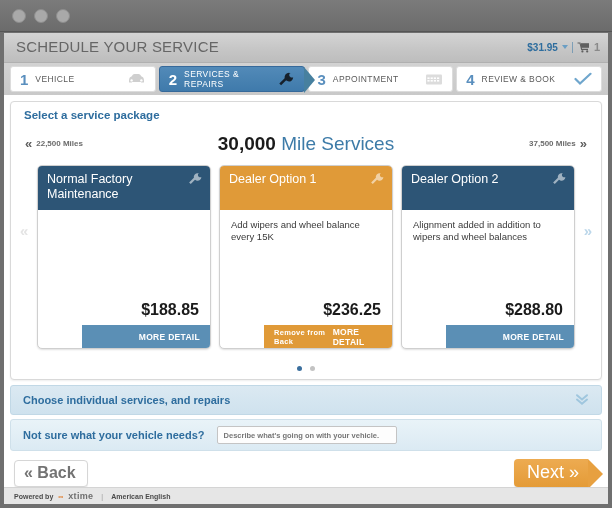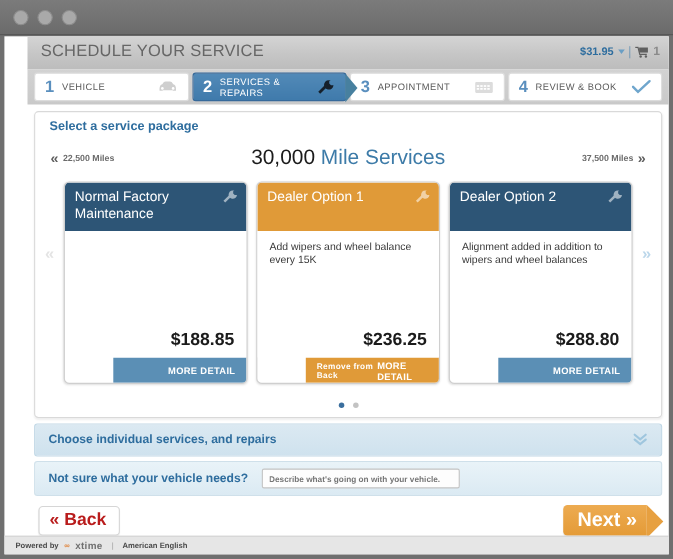--- a/index.html
+++ b/index.html
@@ -26,21 +26,20 @@
     width: 14px; height: 14px; border-radius: 50%;
     background: #a9a9a9;
     border: 1px solid #8d8d8d;
   }
   
   .app {
     position: absolute; left: 4px; top: 33px;
     width: 604px; height: 471px;
     background: #fff;
     overflow: hidden;
-    padding-left: 21px;
   }
   
   .appheader {
     position: relative;
     height: 30px;
     background: linear-gradient(to bottom, #d4d4d4 0%, #c6c6c6 55%, #bdbdbd 100%);
     border-bottom: 1px solid #b0b0b0;
   }
   .appheader-title {
     position: absolute; left: 12px; top: 5px;
@@ -125,21 +124,21 @@
     font-size: 8px; color: #6b6b6b; font-weight: bold;
   }
   .mile-prev { left: 14px; }
   .mile-next { right: 14px; }
   .chev-dbl { font-size: 13px; color: #5e5e5e; line-height: 1; font-weight: bold; }
   .mile-title {
     position: absolute; left: 0; right: 0; top: 0;
     text-align: center;
     font-size: 19px; color: #3d7ba8; font-weight: 400;
   }
-  .mile-title b { color: #1b1b1b; font-weight: normal; }
+  .mile-title b { color: #1b1b1b; font-weight: bold; }
   
   .cards {
     position: absolute; left: 26px; right: 26px; top: 63px;
     display: flex; gap: 8px;
   }
   .card {
     flex: 1;
     border-radius: 5px;
     overflow: hidden;
     background: #fff;
@@ -237,30 +236,30 @@
     position: relative;
     margin-top: 5px;
     height: 38px;
   }
   .backbtn {
     position: absolute; left: 10px; top: 4px;
     background: #fff;
     border: 1px solid #d6d6d6;
     border-radius: 4px;
     padding: 3px 11px 4px 9px;
-    font-size: 16px; color: #b91c1c; font-weight: bold;
+    font-size: 16px; color: #737373; font-weight: bold;
     box-shadow: 0 1px 1px rgba(0,0,0,.08);
     text-align: right;
   }
   .nextbtn {
     position: absolute; right: 20px; top: 3px;
     background: linear-gradient(to bottom, #edab51 0%, #e49b37 100%);
     border-radius: 4px 0 0 4px;
     padding: 3px 9px 4px 13px;
-    font-size: 18px; color: #fff; font-weight: bold;
+    font-size: 18px; color: #fff; font-weight: normal;
     box-shadow: 0 1px 1px rgba(0,0,0,.12);
   }
   .nextbtn::after {
     content: "";
     position: absolute; right: -15px; top: 0;
     width: 0; height: 0;
     border-top: 15px solid transparent;
     border-bottom: 15px solid transparent;
     border-left: 15px solid #e7a040;
   }

